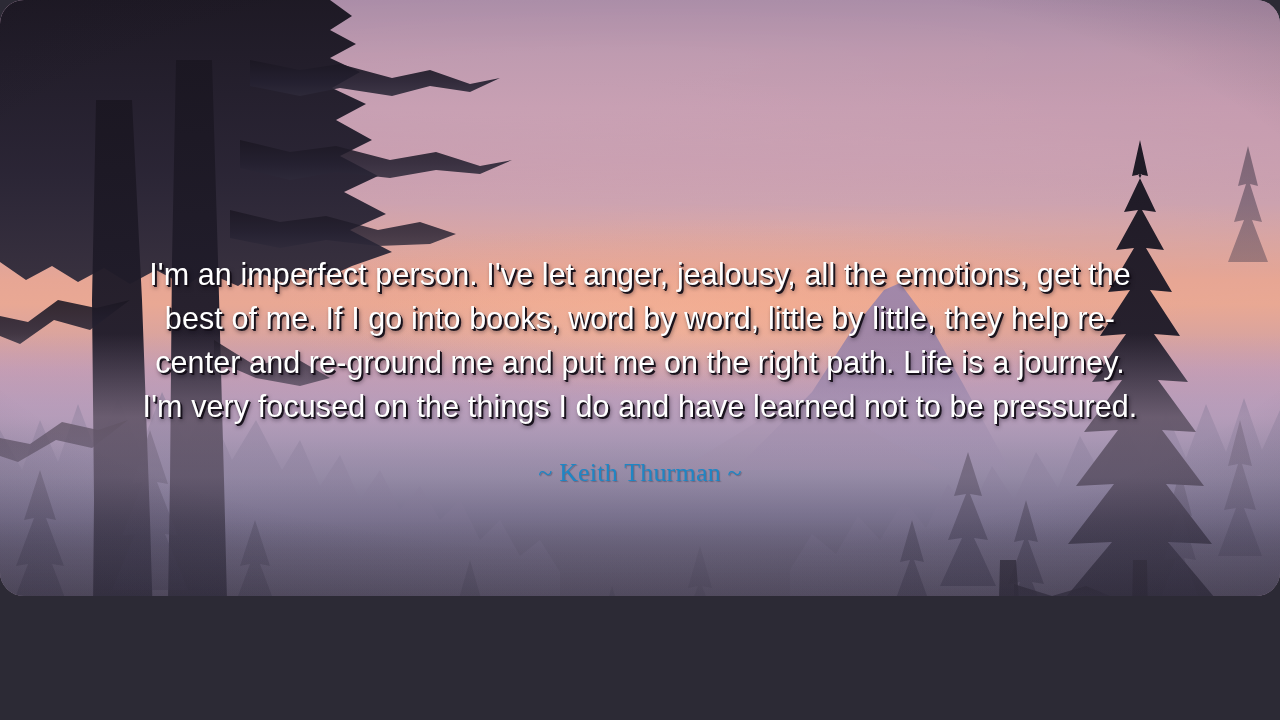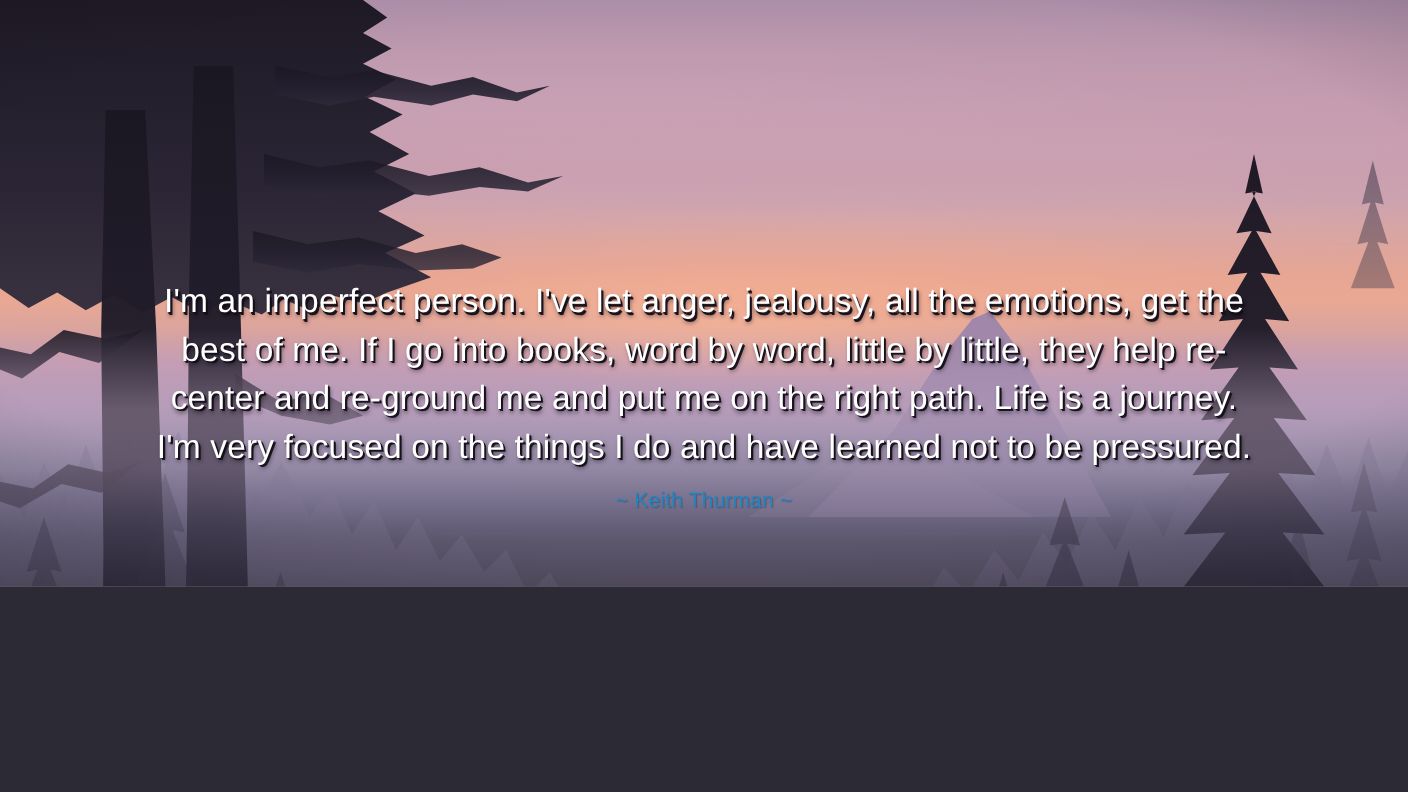--- a/index.html
+++ b/index.html
@@ -7,23 +7,24 @@
 
   html, body {
     width:1280px; height:720px;
     overflow:hidden;
     background:#2c2a35;
     font-family:"Liberation Sans", sans-serif;
   }
 
   #stage {
     position:relative;
-    width:1280px; height:533px;
+    width:1280px; height:596px;
     overflow:hidden;
     background:#b294ae;
+    border-radius:24px;
   }
 
   
   .layer { position:absolute; inset:0; }
 
   
   #sky {
     background:
       linear-gradient(180deg,
         #a98ba6 0%,
@@ -98,24 +99,24 @@
     max-width:1010px;
     margin:0 auto;
     text-shadow:
       2px 2px 0 rgba(20,14,24,.92),
       1px 1px 0 rgba(20,14,24,.80),
       2px 3px 4px rgba(10,6,16,.55);
   }
 
   #quote-author {
     display:block;
-    margin-top:10px;
+    margin-top:27px;
     color:#1f86c4;
-    font-family:Liberation Sans, sans-serif;
-    font-size:19px;
+    font-family:Liberation Serif, serif;
+    font-size:26px;
     line-height:36px;
     font-weight:400;
     letter-spacing:.2px;
     text-shadow:1px 1px 1px rgba(30,20,35,.30);
   }
 </style>
 </head>
 <body>
 
 <div id="stage">

